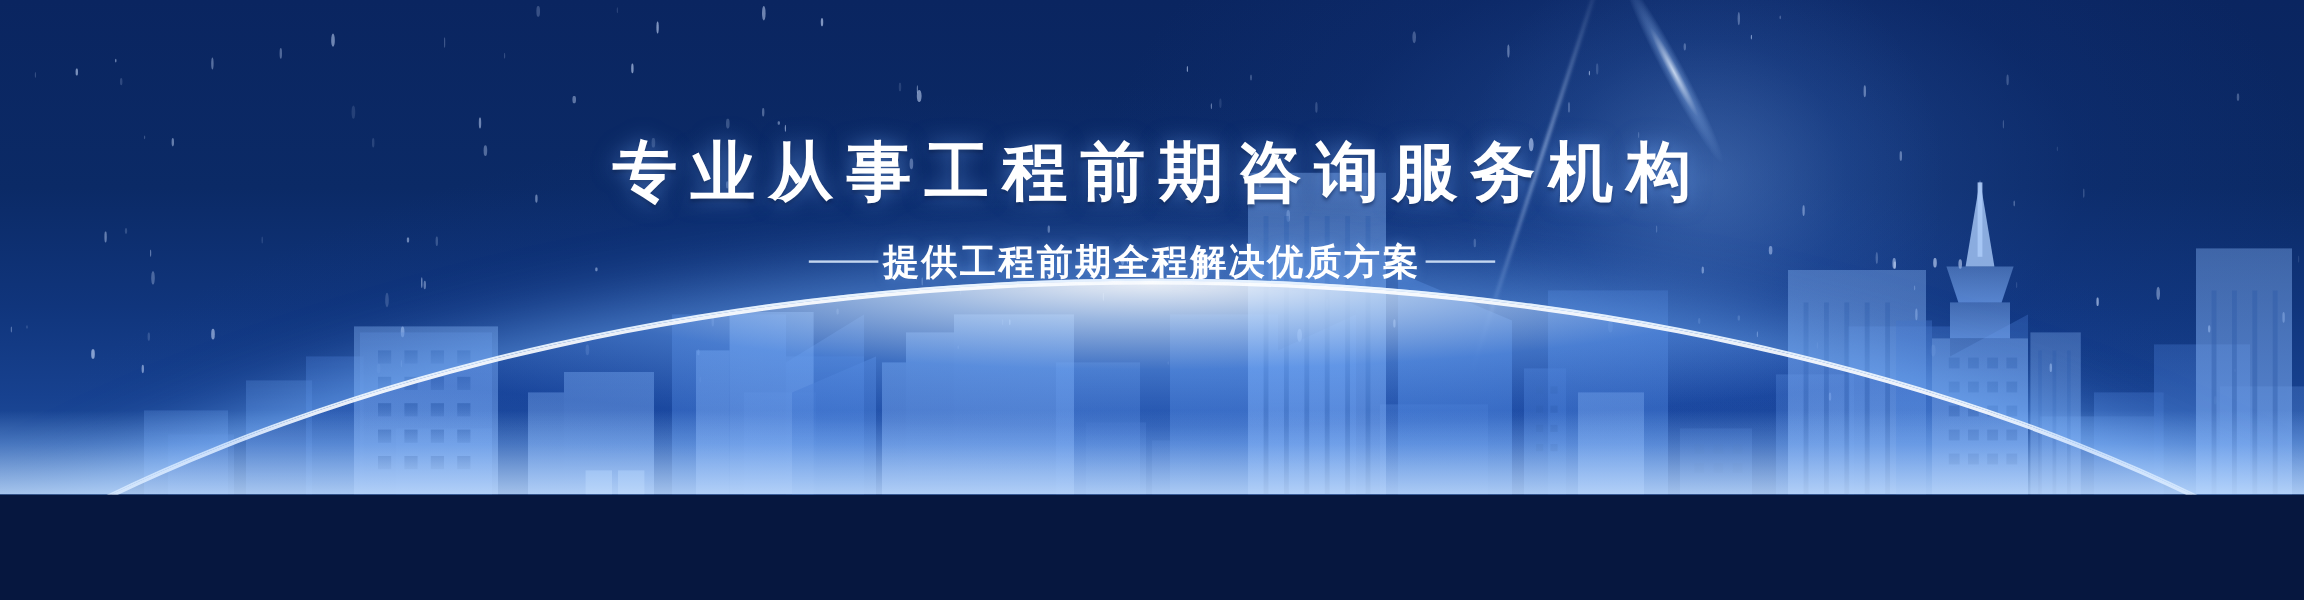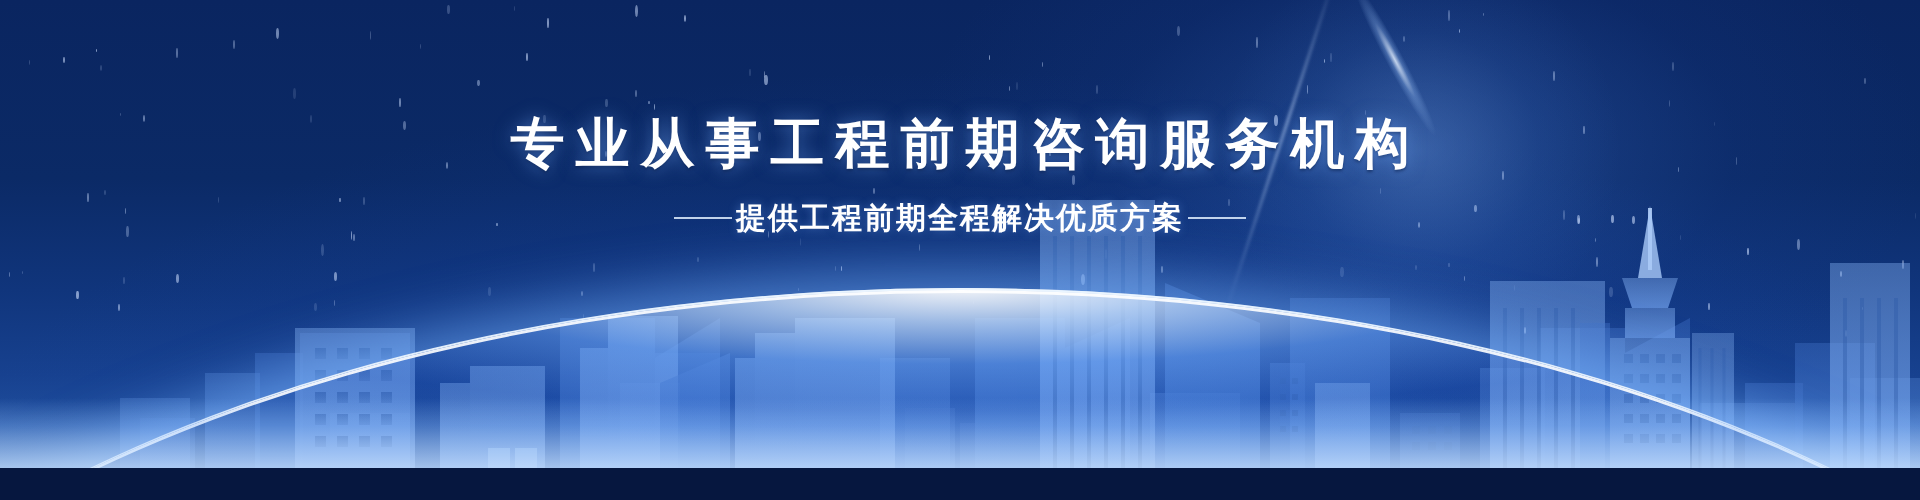--- a/index.html
+++ b/index.html
@@ -1,21 +1,21 @@
 <!DOCTYPE html>
 <html><head>
 <meta charset="utf-8">
 <style>
   * { margin:0; padding:0; box-sizing:border-box; }
   html,body { width:1920px; height:500px; overflow:hidden; background:#06173f; }
   body { font-family:"Liberation Sans","DejaVu Sans",sans-serif; }
 
   .banner{
     position:relative;
-    width:1920px; height:468px;
+    width:1920px; height:412px;
     overflow:hidden;
     background:
       radial-gradient(ellipse 700px 420px at 1420px 150px, rgba(60,110,200,.40) 0%, rgba(30,70,160,.12) 45%, rgba(0,0,0,0) 72%),
       radial-gradient(ellipse 1500px 700px at 960px 560px, rgba(60,120,230,.55) 0%, rgba(25,70,170,.22) 40%, rgba(0,0,0,0) 70%),
       linear-gradient(180deg, #0a2560 0%, #0b2a66 38%, #10357c 62%, #17418f 80%, #20509f 92%, #2a5fae 100%);
   }
 
   
   .stars{ position:absolute; inset:0; pointer-events:none; }
   .star{

